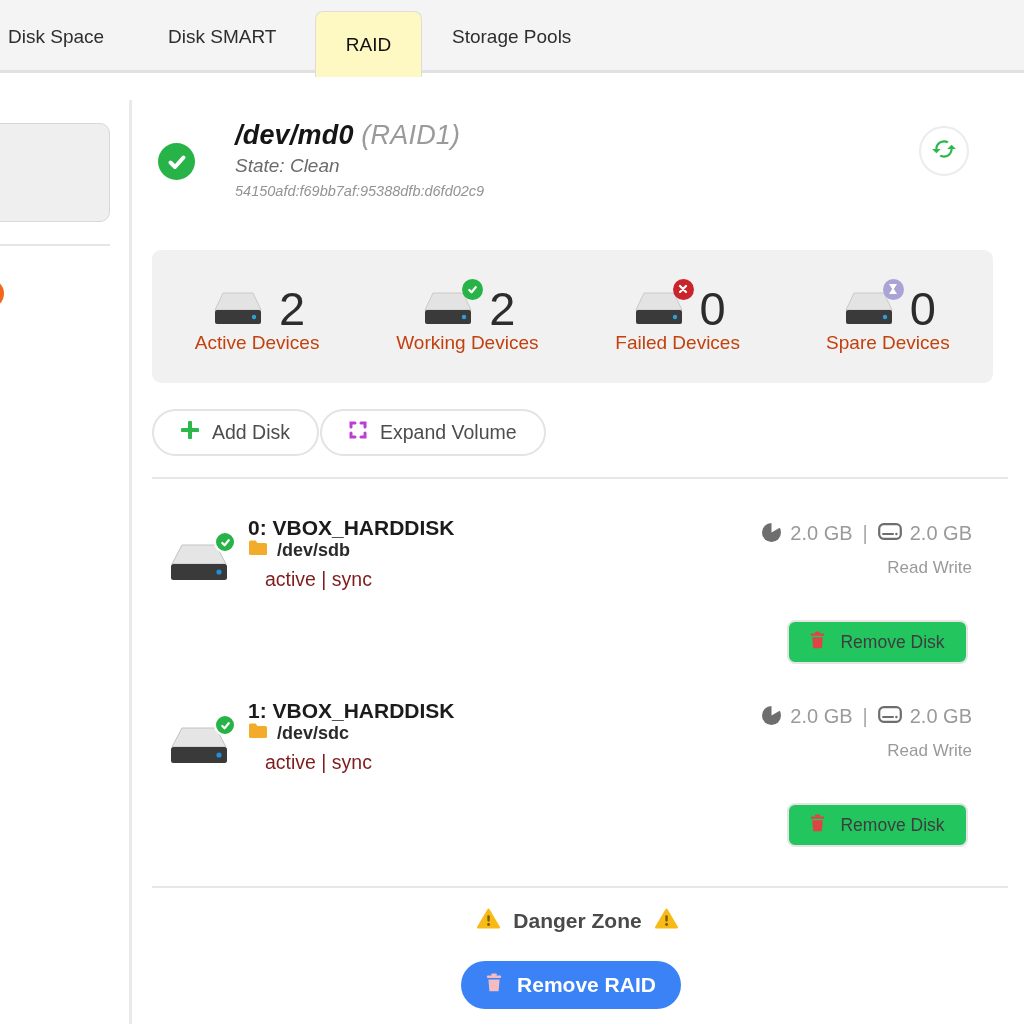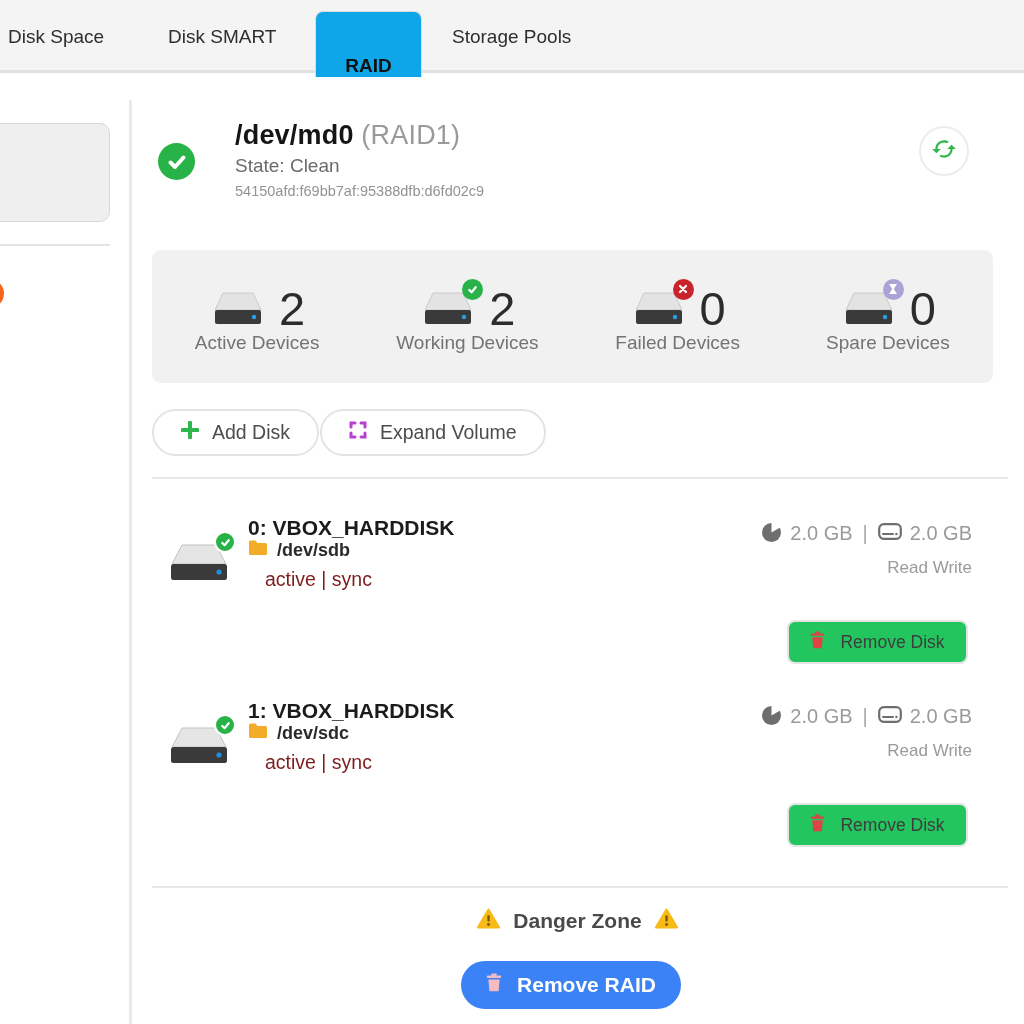--- a/index.html
+++ b/index.html
@@ -5,55 +5,55 @@
   * { margin:0; padding:0; box-sizing:border-box; }
   html,body { width:1024px; height:1024px; overflow:hidden; background:#fff;
     font-family:"Liberation Sans", sans-serif; color:#2f2f2f; }
   .page { position:relative; width:1024px; height:1024px; }
 
   
   .tabbar { position:absolute; top:0; left:0; right:0; height:73px;
     background:#f5f4f5; border-bottom:3px solid #e2e1e2; z-index:1; }
   .tab { position:absolute; top:0; height:73px; display:flex; align-items:center;
     font-size:19px; color:#2e2e2e; cursor:pointer; }
-  .tab.active-tab { top:11px; height:66px; background:#0ea5e9;
+  .tab.active-tab { top:11px; height:66px; background:#fef9c3;
     border:1px solid #dcdcdc; border-bottom:none; border-radius:8px 8px 0 0;
-    justify-content:center; font-weight:bold; color:#111; z-index:3;align-items:flex-end; }
+    justify-content:center; font-weight:normal; color:#111; z-index:3; }
 
   
   .side-box { position:absolute; left:-34px; top:123px; width:144px; height:99px;
     background:#f0eff0; border:1px solid #d8d8d8; border-radius:10px; }
   .side-line { position:absolute; left:0; top:244px; width:110px; height:2px; background:#e6e5e6; }
   .side-dot { position:absolute; left:-25px; top:279px; width:29px; height:29px;
     border-radius:50%; background:#f4661b; filter:blur(0.6px); }
   .vdivider { position:absolute; left:129px; top:100px; bottom:0; width:3px; background:#eae9ea; }
 
   
   .raid-header { position:absolute; left:158px; top:120px; right:16px; height:110px; }
   .status-circle { position:absolute; left:0; top:23px; width:37px; height:37px;
     border-radius:50%; background:#27b347; display:flex; align-items:center; justify-content:center; }
-  .head-text { position:absolute; left:77px; top:0; }
+  .head-text { position:absolute; left:77px; top:0;font-style:italic; }
   .head-title { font-size:27px; font-weight:bold; color:#151515; letter-spacing:.2px; }
   .head-title .level { font-weight:400; color:#9b9a9b; }
   .head-state { font-size:19px; color:#6b6b6b; margin-top:4px; }
   .head-uuid { font-size:14.5px; color:#949394; margin-top:6px; }
   .refresh-btn { position:absolute; right:39px; top:6px; width:50px; height:50px;
     border-radius:50%; background:#fff; border:2px solid #ececec;
     display:flex; align-items:center; justify-content:center; cursor:pointer; }
 
   
   .stats { position:absolute; left:152px; top:250px; width:841px; height:133px;
     background:#f2f1f2; border-radius:9px; display:flex; }
   .stat { flex:1; display:flex; flex-direction:column; align-items:center; justify-content:center; padding-top:6px; }
   .stat-top { display:flex; align-items:center; gap:12px; }
   .stat-iconwrap { position:relative; width:58px; height:40px; }
   .stat-badge { position:absolute; top:-10px; right:-6px; width:21px; height:21px; border-radius:50%;
     display:flex; align-items:center; justify-content:center; }
   .stat-num { font-size:47px; color:#2c2c2c; line-height:1; }
-  .stat-label { font-size:19px; color:#737373; }
+  .stat-label { font-size:19px; color:#c2410c; }
 
   
   .pill-btn { position:absolute; top:409px; height:47px; background:#fff;
     border:2px solid #e3e3e3; border-radius:24px; display:flex; align-items:center;
     gap:13px; padding:0 27px; font-size:19.5px; color:#4d4d4d; cursor:pointer; }
   .btn-add { left:152px; }
   .btn-expand { left:320px; }
 
   .divider { position:absolute; left:152px; right:16px; height:2px; background:#e8e7e8; }
 

